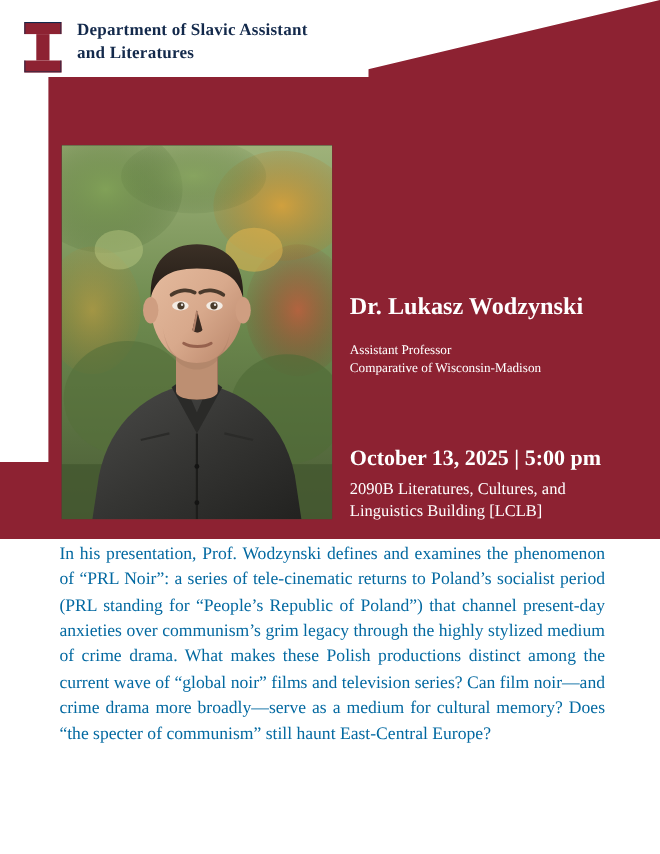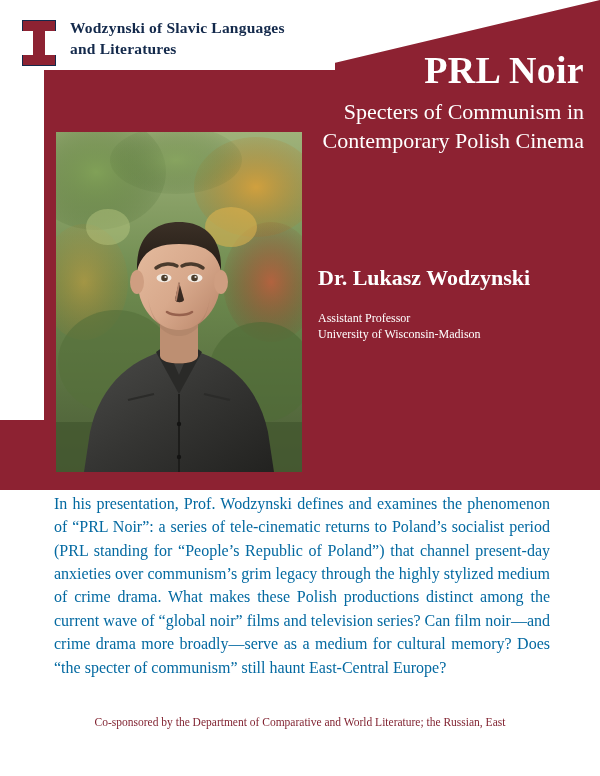--- a/index.html
+++ b/index.html
@@ -205,27 +205,23 @@
   <div class="maroon-right"></div>
   <div class="white-left-panel"></div>
 
   <div class="header">
     <div class="logo-i">
       <div class="bar bar-top"></div>
       <div class="bar bar-mid"></div>
       <div class="bar bar-bot"></div>
       <div class="outline"></div>
     </div>
-    <div class="dept-name">Wodzynski of Slavic Languages and Literatures</div>
-  </div>
-
-  <div class="title-block">
-    <div class="main-title">PRL Noir</div>
-    <div class="subtitle">Specters of Communism in Contemporary Polish Cinema</div>
-  </div>
+    <div class="dept-name">Department of Slavic Assistant and Literatures</div>
+  </div>
+
 
   <div class="photo">
     <svg width="246" height="340" viewBox="0 0 246 340" xmlns="http://www.w3.org/2000/svg" aria-hidden="true">
       <defs>
         <linearGradient id="bgsky" x1="0" y1="0" x2="0" y2="1">
           <stop offset="0%" stop-color="#9fb27a"></stop>
           <stop offset="45%" stop-color="#6d8a4e"></stop>
           <stop offset="100%" stop-color="#4a5c36"></stop>
         </linearGradient>
         <radialGradient id="foliage1" cx="50%" cy="50%" r="50%">
@@ -304,23 +300,27 @@
 
       <path d="M111 180 C117 184, 130 184, 136 180" stroke="#96614d" stroke-width="2.6" fill="none" stroke-linecap="round"></path>
 
       <path d="M92 166 C96 194, 110 204, 123 204 C136 204, 150 194, 154 166 C150 190, 138 198, 123 198 C108 198, 96 190, 92 166 Z" fill="#9c7358" opacity="0.28"></path>
     </svg>
   </div>
 
   <div class="speaker-block">
     <div class="speaker-name">Dr. Lukasz Wodzynski</div>
     <div class="speaker-line">Assistant Professor</div>
-    <div class="speaker-line">University of Wisconsin-Madison</div>
-  </div>
-
+    <div class="speaker-line">Comparative of Wisconsin-Madison</div>
+  </div>
+
+  <div class="datetime-block">
+    <div class="datetime">October 13, 2025 | 5:00 pm</div>
+    <div class="location-line">2090B Literatures, Cultures, and</div>
+    <div class="location-line">Linguistics Building [LCLB]</div>
+  </div>
 
   <div class="abstract">In his presentation, Prof. Wodzynski defines and examines the phenomenon of “PRL Noir”: a series of tele-cinematic returns to Poland’s socialist period (PRL standing for “People’s Republic of Poland”) that channel present-day anxieties over communism’s grim legacy through the highly stylized medium of crime drama. What makes these Polish productions distinct among the current wave of “global noir” films and television series? Can film noir—and crime drama more broadly—serve as a medium for cultural memory? Does “the specter of communism” still haunt East-Central Europe?</div>
 
   <div class="footer">
-    <div>Co-sponsored by the Department of Comparative and World Literature; the Russian, East</div>
   </div>
 
 </div>
 
 </body></html>

